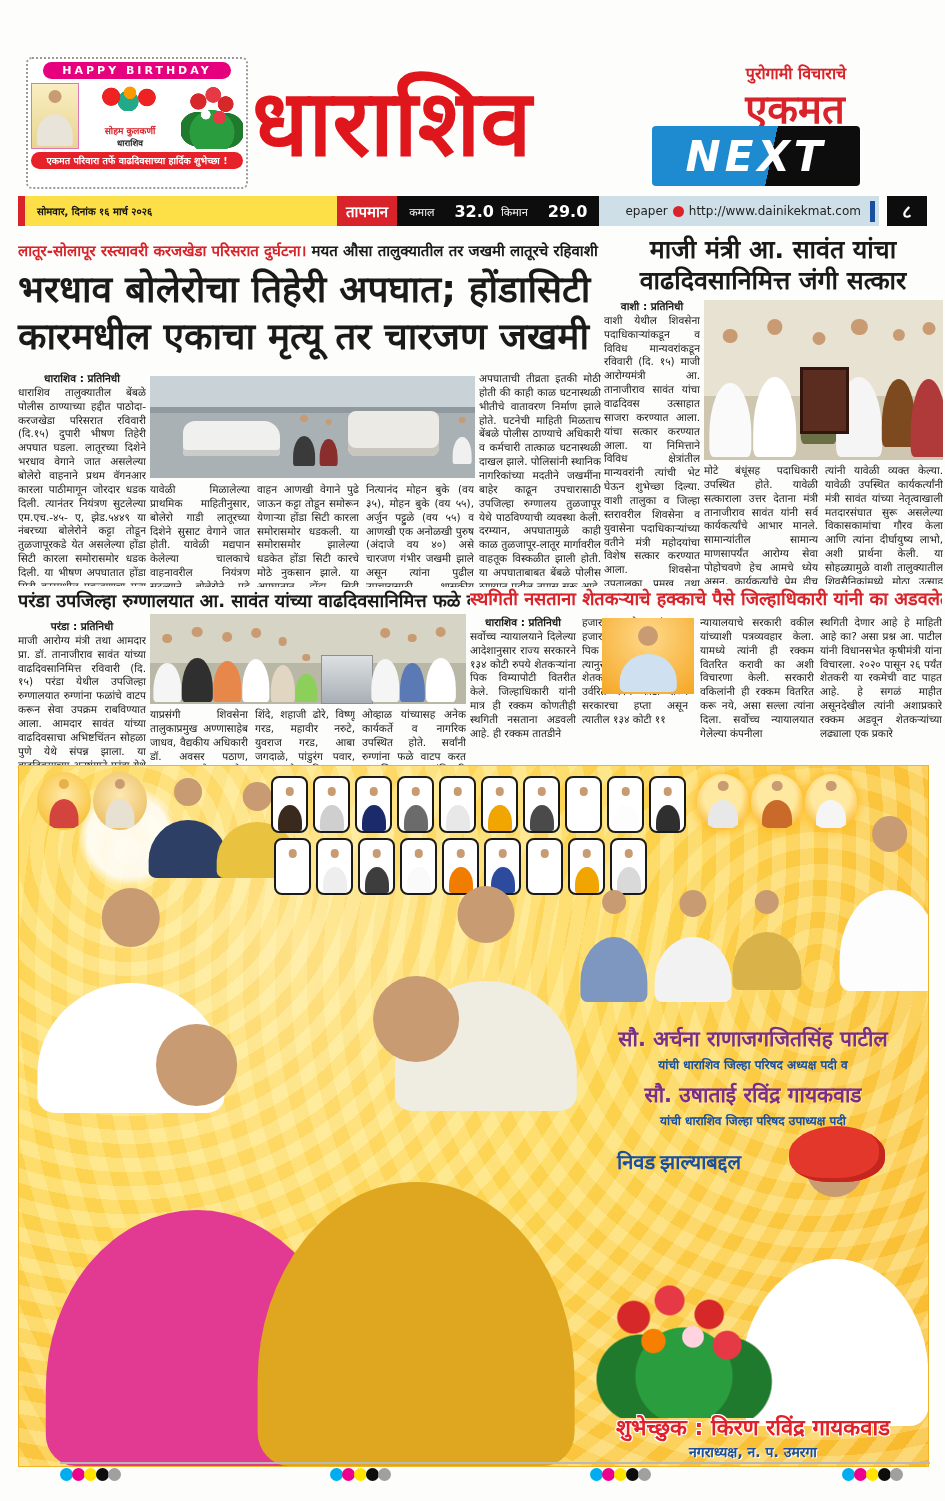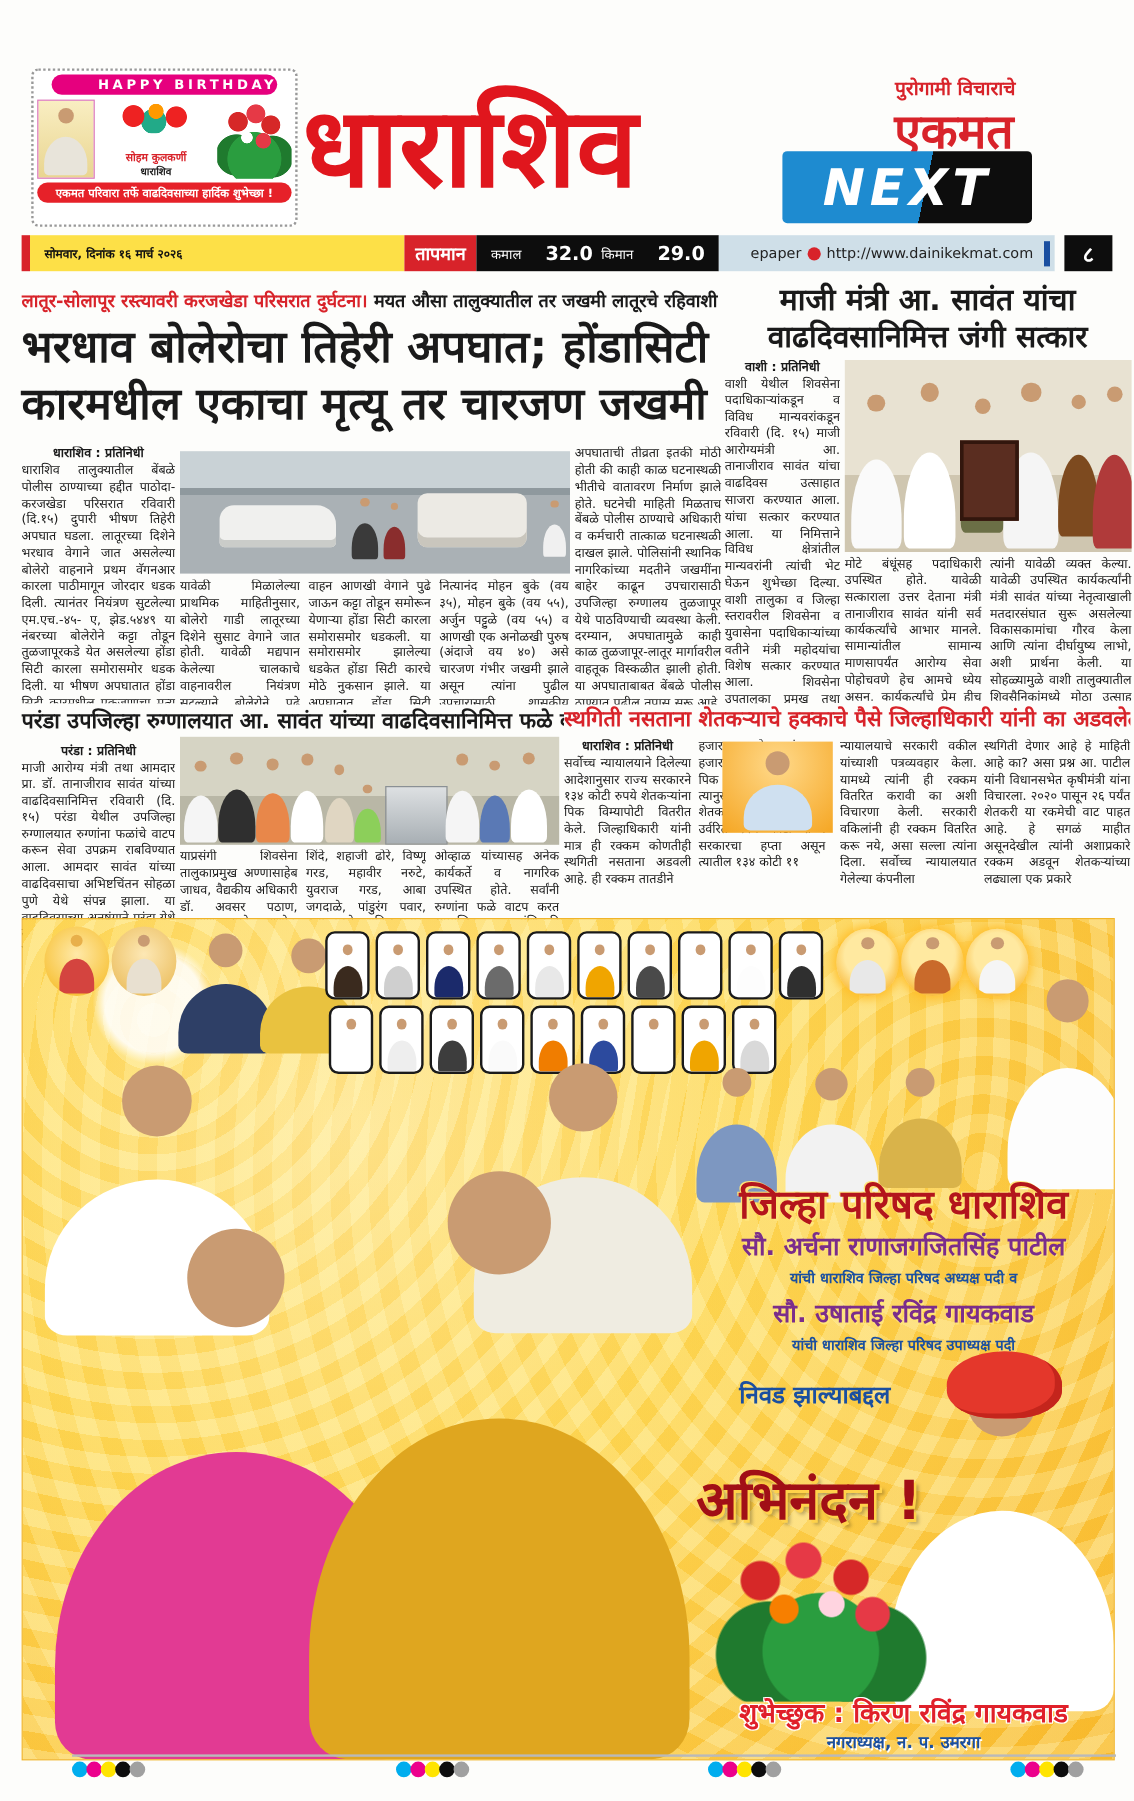--- a/index.html
+++ b/index.html
@@ -12,21 +12,21 @@
   .p::before{content:"";position:absolute;top:0;left:50%;transform:translateX(-50%);
              width:var(--headw,34%);aspect-ratio:1/1;border-radius:50%;background:var(--skin,#c99b72);}
   .p::after{content:"";position:absolute;bottom:0;left:50%;transform:translateX(-50%);
             width:96%;height:58%;border-radius:50% 50% 10% 10% / 70% 70% 12% 12%;
             background:var(--shirt,#f5f5f5);}
 
   
   .bday{left:26px;top:57px;width:222px;height:132px;border:2px dotted #999;border-radius:6px;
         background:#fff;padding:3px;box-sizing:border-box;}
   .bday-title{width:188px;margin:0 auto;background:#e6007e;color:#fff;font-size:11px;font-weight:bold;
-              letter-spacing:3px;text-align:right;border-radius:10px;padding:2px 0;}
+              letter-spacing:3px;text-align:center;border-radius:10px;padding:2px 0;}
   .bday-row{display:flex;gap:4px;margin-top:4px;height:66px;}
   .bday-photo{position:relative;width:46px;height:64px;background:linear-gradient(#f9eec2,#e9d590);
               border:1px solid #d7b; overflow:hidden;flex:none;}
   .bday-mid{flex:1;position:relative;text-align:center;}
   .flowers{position:relative;height:26px;margin-top:2px;
      background:
        radial-gradient(circle at 30% 45%, #e22 13%, transparent 14%),
        radial-gradient(circle at 50% 30%, #f90 12%, transparent 13%),
        radial-gradient(circle at 68% 48%, #e22 13%, transparent 14%),
        radial-gradient(circle at 48% 62%, #2a8 20%, transparent 21%);}
@@ -121,21 +121,21 @@
        radial-gradient(circle at 74% 48%, #e63946 9%, transparent 10%),
        radial-gradient(circle at 50% 70%, #2a9d3f 36%, transparent 37%),
        radial-gradient(circle at 26% 72%, #1f7a2e 26%, transparent 27%),
        radial-gradient(circle at 74% 74%, #1f7a2e 26%, transparent 27%);}
   .ad-text{position:absolute;text-align:center;z-index:6;}
   .ad-title{left:548px;top:214px;width:372px;font-size:33px;font-weight:bold;color:#b3151c;
             text-shadow:2px 2px 0 #ffe57a,-1px -1px 0 #ffe57a;}
   .ad-name{width:372px;left:548px;font-size:21px;font-weight:bold;color:#7b2d8b;
            text-shadow:1px 1px 0 #ffe57a;}
   .ad-line{width:372px;left:548px;font-size:12px;font-weight:bold;color:#1a4fa0;}
-  .ad-occasion{left:540px;top:382px;width:240px;font-size:20px;font-weight:bold;color:#1a4fa0;}
+  .ad-occasion{left:540px;top:382px;width:240px;font-size:20px;font-weight:bold;color:#1a4fa0;font-family:Liberation Serif, serif;}
   .ad-greet1{left:540px;top:410px;width:240px;font-size:31px;font-weight:bold;color:#d42027;
              text-shadow:1px 1px 0 #fff;}
   .ad-greet2{left:500px;top:452px;width:310px;font-size:45px;font-weight:bold;color:#a10f16;
              text-shadow:2px 2px 0 #ffd24a,4px 4px 3px rgba(0,0,0,.25);}
   .ad-sponsor{left:548px;top:645px;width:372px;font-size:22px;font-weight:bold;color:#e0202a;
               text-shadow:1px 1px 0 #fff,-1px -1px 0 #fff,1px -1px 0 #fff,-1px 1px 0 #fff;}
   .ad-sponsor-title{left:548px;top:676px;width:372px;font-size:14px;font-weight:bold;color:#1a4fa0;
                     text-shadow:1px 1px 0 #fff;}
 
   
@@ -384,27 +384,25 @@
     <div class="p" style="left:818px;top:50px;width:105px;height:175px;--shirt:#fdfdfd;"></div>
 
     <div class="p" style="left:14px;top:122px;width:195px;height:225px;--shirt:#ffffff;--headw:30%;"></div>
     <div class="p" style="left:372px;top:120px;width:190px;height:225px;--shirt:#efece1;--headw:30%;"></div>
     <div class="p" style="left:560px;top:124px;width:70px;height:112px;--shirt:#7d97c1;"></div>
     <div class="p" style="left:634px;top:124px;width:80px;height:112px;--shirt:#f2f2f2;"></div>
     <div class="p" style="left:712px;top:124px;width:72px;height:100px;--shirt:#d9b34a;"></div>
     <div class="p" style="left:20px;top:258px;width:315px;height:442px;--shirt:#e23a93;--headw:26%;"></div>
     <div class="p" style="left:232px;top:210px;width:330px;height:490px;--shirt:#dfa61f;--headw:26%;"></div>
 
-    <div class="ad-text ad-title">जिल्हा परिषद धाराशिव</div>
     <div class="ad-text ad-name" style="top:258px;">सौ. अर्चना राणाजगजितसिंह पाटील</div>
     <div class="ad-text ad-line" style="top:290px;">यांची धाराशिव जिल्हा परिषद अध्यक्ष पदी व</div>
     <div class="ad-text ad-name" style="top:314px;">सौ. उषाताई रविंद्र गायकवाड</div>
     <div class="ad-text ad-line" style="top:346px;">यांची धाराशिव जिल्हा परिषद उपाध्यक्ष पदी</div>
     <div class="ad-text ad-occasion">निवड झाल्याबद्दल</div>
-    <div class="ad-text ad-greet2">अभिनंदन !</div>
 
     <div class="turban" style="left:770px;top:360px;width:96px;height:56px;"></div>
     <div class="p" style="left:718px;top:372px;width:195px;height:288px;--shirt:#ffffff;--headw:30%;"></div>
     <div class="bouquet" style="left:575px;top:512px;width:180px;height:140px;"></div>
 
     <div class="ad-text ad-sponsor">शुभेच्छुक : किरण रविंद्र गायकवाड</div>
     <div class="ad-text ad-sponsor-title">नगराध्यक्ष, न. प. उमरगा</div>
   </div>
 
   <div class="abs cutline"></div>

